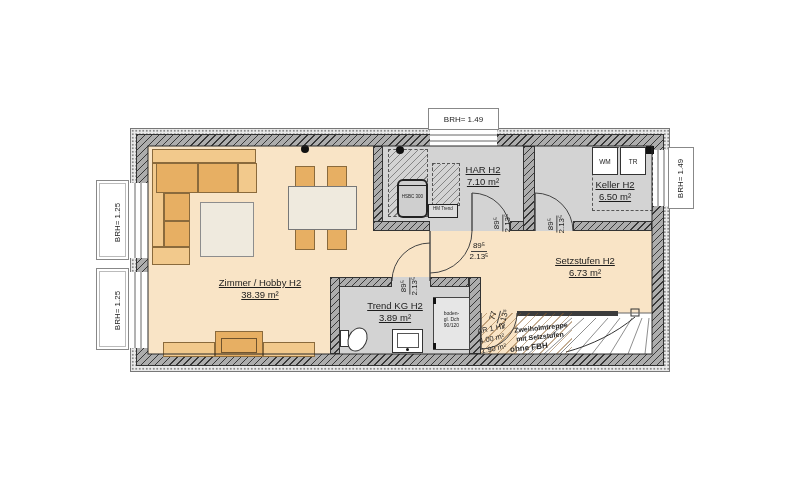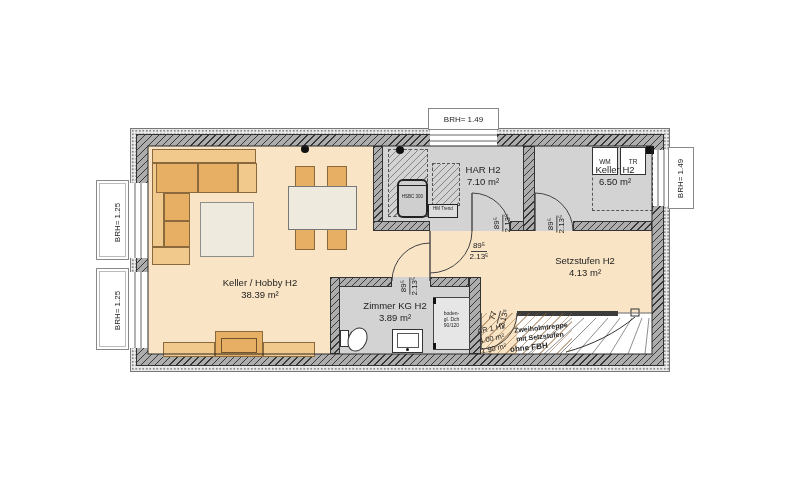--- a/index.html
+++ b/index.html
@@ -14,21 +14,21 @@
   .floor-gray{background:#d3d3d3;}
   .white{background:#fff;}
   .box{background:#fff;border:1px solid #333;}
   .dashed{border:1px dashed #555;background:transparent;}
   .hatchzone{border:1px dashed #555;
     background-image:repeating-linear-gradient(135deg,rgba(70,70,70,.55) 0 1px,transparent 1px 5px);}
   .arhatch{background-image:repeating-linear-gradient(135deg,rgba(140,95,45,.5) 0 1px,transparent 1px 6px);}
   .furn{background:#e7af63;border:1px solid #8a6a3c;}
   .furn-light{background:#f2c98c;border:1px solid #8a6a3c;}
   .pale{background:#efeade;border:1px solid #8d8d8d;}
-  .label{font-size:9.5px;color:#1c1c1c;text-align:center;line-height:1.25;}
+  .label{font-size:9.5px;color:#1c1c1c;text-align:center;line-height:1.25;text-decoration:underline;}
   .dim{font-size:8px;color:#1c1c1c;text-align:center;line-height:1.2;display:flex;flex-direction:column;align-items:center;}
   .dim .top5{border-bottom:1px solid #444;padding:0 2px;}
   .rot{display:flex;align-items:center;justify-content:center;}
   .rot90>*{transform:rotate(-90deg);white-space:nowrap;}
   .rot75>*{transform:rotate(-75deg);white-space:nowrap;}
   .brh{font-size:8px;color:#1c1c1c;white-space:nowrap;}
   .tiny{font-size:5px;line-height:1.2;color:#1c1c1c;text-align:center;}
   .micro{font-size:4.5px;color:#1c1c1c;text-align:center;line-height:1.1;}
   .stairtxt{font-size:7px;font-weight:bold;color:#2a2a2a;white-space:nowrap;transform:rotate(-6deg);}
   .artxt{font-size:7.5px;color:#2a2a2a;white-space:nowrap;transform:rotate(-12deg);}
@@ -187,37 +187,37 @@
         <line x1="141" y1="272" x2="141" y2="348"></line>
       <line x1="430" y1="135" x2="497" y2="135"></line>
         <line x1="430" y1="141" x2="497" y2="141"></line>
       <line x1="658" y1="150" x2="658" y2="206"></line>
         <line x1="664" y1="150" x2="664" y2="206"></line>
       <line x1="618" y1="313" x2="652" y2="313"></line>
     </g>
   </svg>
 
   <div class="abs label" style="left:195px;top:277px;width:130px;">
-    <div>Keller / Hobby H2</div>
+    <div>Zimmer / Hobby H2</div>
     <div>38.39 m²</div>
   </div>
   <div class="abs label" style="left:452px;top:164px;width:62px;">
     <div>HAR H2</div>
     <div>7.10 m²</div>
   </div>
-  <div class="abs label" style="left:588px;top:164px;width:54px;">
+  <div class="abs label" style="left:588px;top:179px;width:54px;">
     <div>Keller H2</div>
     <div>6.50 m²</div>
   </div>
   <div class="abs label" style="left:540px;top:255px;width:90px;">
     <div>Setzstufen H2</div>
-    <div>4.13 m²</div>
+    <div>6.73 m²</div>
   </div>
   <div class="abs label" style="left:352px;top:300px;width:86px;">
-    <div>Zimmer KG H2</div>
+    <div>Trend KG H2</div>
     <div>3.89 m²</div>
   </div>
 
   <div class="abs artxt" style="left:477px;top:324px;">AR 1 H2</div>
   <div class="abs artxt" style="left:479px;top:334px;">4.00 m²</div>
   <div class="abs artxt" style="left:481px;top:344px;">1.90 m²</div>
 
   <div class="abs stairtxt" style="left:514px;top:324px;">Zweiholmtreppe</div>
   <div class="abs stairtxt" style="left:516px;top:333px;">mit Setzstufen</div>
   <div class="abs stairtxt" style="left:510px;top:343px;font-size:8px;">ohne FBH</div>

